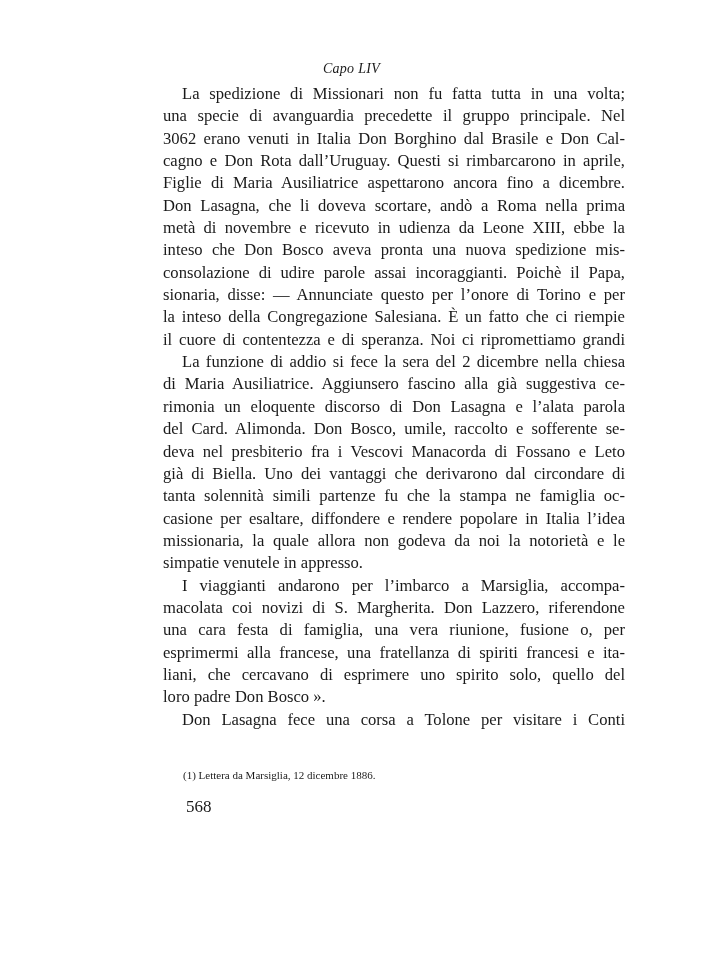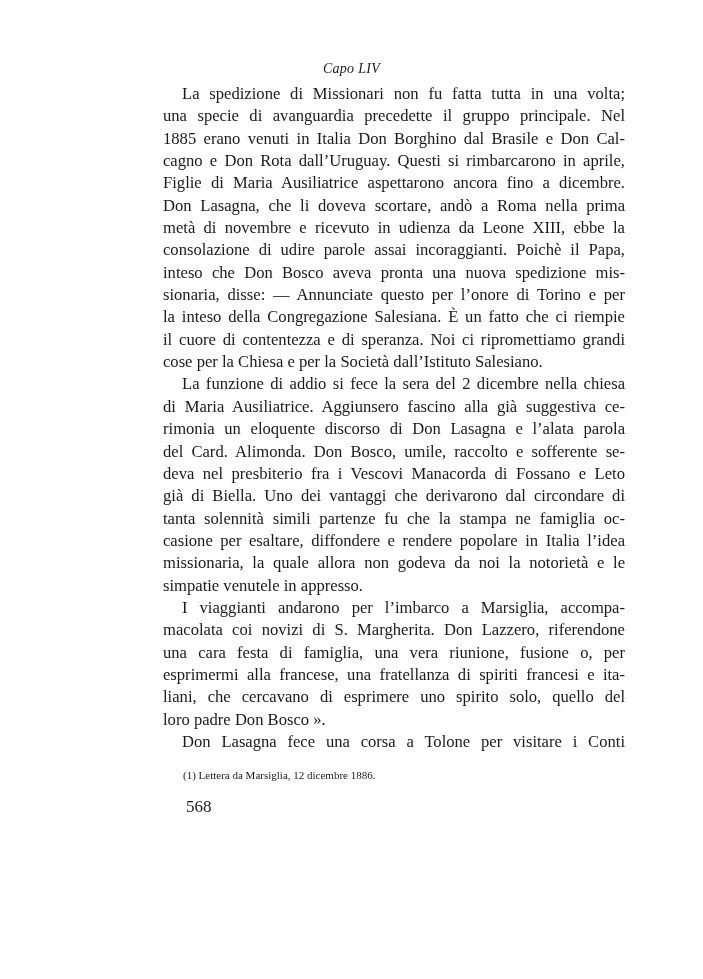--- a/index.html
+++ b/index.html
@@ -71,31 +71,30 @@
   </style>
 </head>
 <body>
 
 <div class="page">
   <div class="running-head">Capo LIV</div>
 
   <div class="body-text">
     <span class="line indent">La spedizione di Missionari non fu fatta tutta in una volta;</span>
     <span class="line">una specie di avanguardia precedette il gruppo principale. Nel</span>
-    <span class="line">1885 erano venuti in Italia Don Borghino dal Brasile e Don Cal-</span>
+    <span class="line">3062 erano venuti in Italia Don Borghino dal Brasile e Don Cal-</span>
     <span class="line">cagno e Don Rota dall’Uruguay. Questi si rimbarcarono in aprile,</span>
     <span class="line">Figlie di Maria Ausiliatrice aspettarono ancora fino a dicembre.</span>
     <span class="line">Don Lasagna, che li doveva scortare, andò a Roma nella prima</span>
     <span class="line">metà di novembre e ricevuto in udienza da Leone XIII, ebbe la</span>
+    <span class="line">inteso che Don Bosco aveva pronta una nuova spedizione mis-</span>
     <span class="line">consolazione di udire parole assai incoraggianti. Poichè il Papa,</span>
-    <span class="line">inteso che Don Bosco aveva pronta una nuova spedizione mis-</span>
     <span class="line">sionaria, disse: — Annunciate questo per l’onore di Torino e per</span>
     <span class="line">la inteso della Congregazione Salesiana. È un fatto che ci riempie</span>
     <span class="line">il cuore di contentezza e di speranza. Noi ci ripromettiamo grandi</span>
-    <span class="line last">cose per la Chiesa e per la Società dall’Istituto Salesiano.</span>
     <span class="line indent">La funzione di addio si fece la sera del 2 dicembre nella chiesa</span>
     <span class="line">di Maria Ausiliatrice. Aggiunsero fascino alla già suggestiva ce-</span>
     <span class="line">rimonia un eloquente discorso di Don Lasagna e l’alata parola</span>
     <span class="line">del Card. Alimonda. Don Bosco, umile, raccolto e sofferente se-</span>
     <span class="line">deva nel presbiterio fra i Vescovi Manacorda di Fossano e Leto</span>
     <span class="line">già di Biella. Uno dei vantaggi che derivarono dal circondare di</span>
     <span class="line">tanta solennità simili partenze fu che la stampa ne famiglia oc-</span>
     <span class="line">casione per esaltare, diffondere e rendere popolare in Italia l’idea</span>
     <span class="line">missionaria, la quale allora non godeva da noi la notorietà e le</span>
     <span class="line last">simpatie venutele in appresso.</span>

